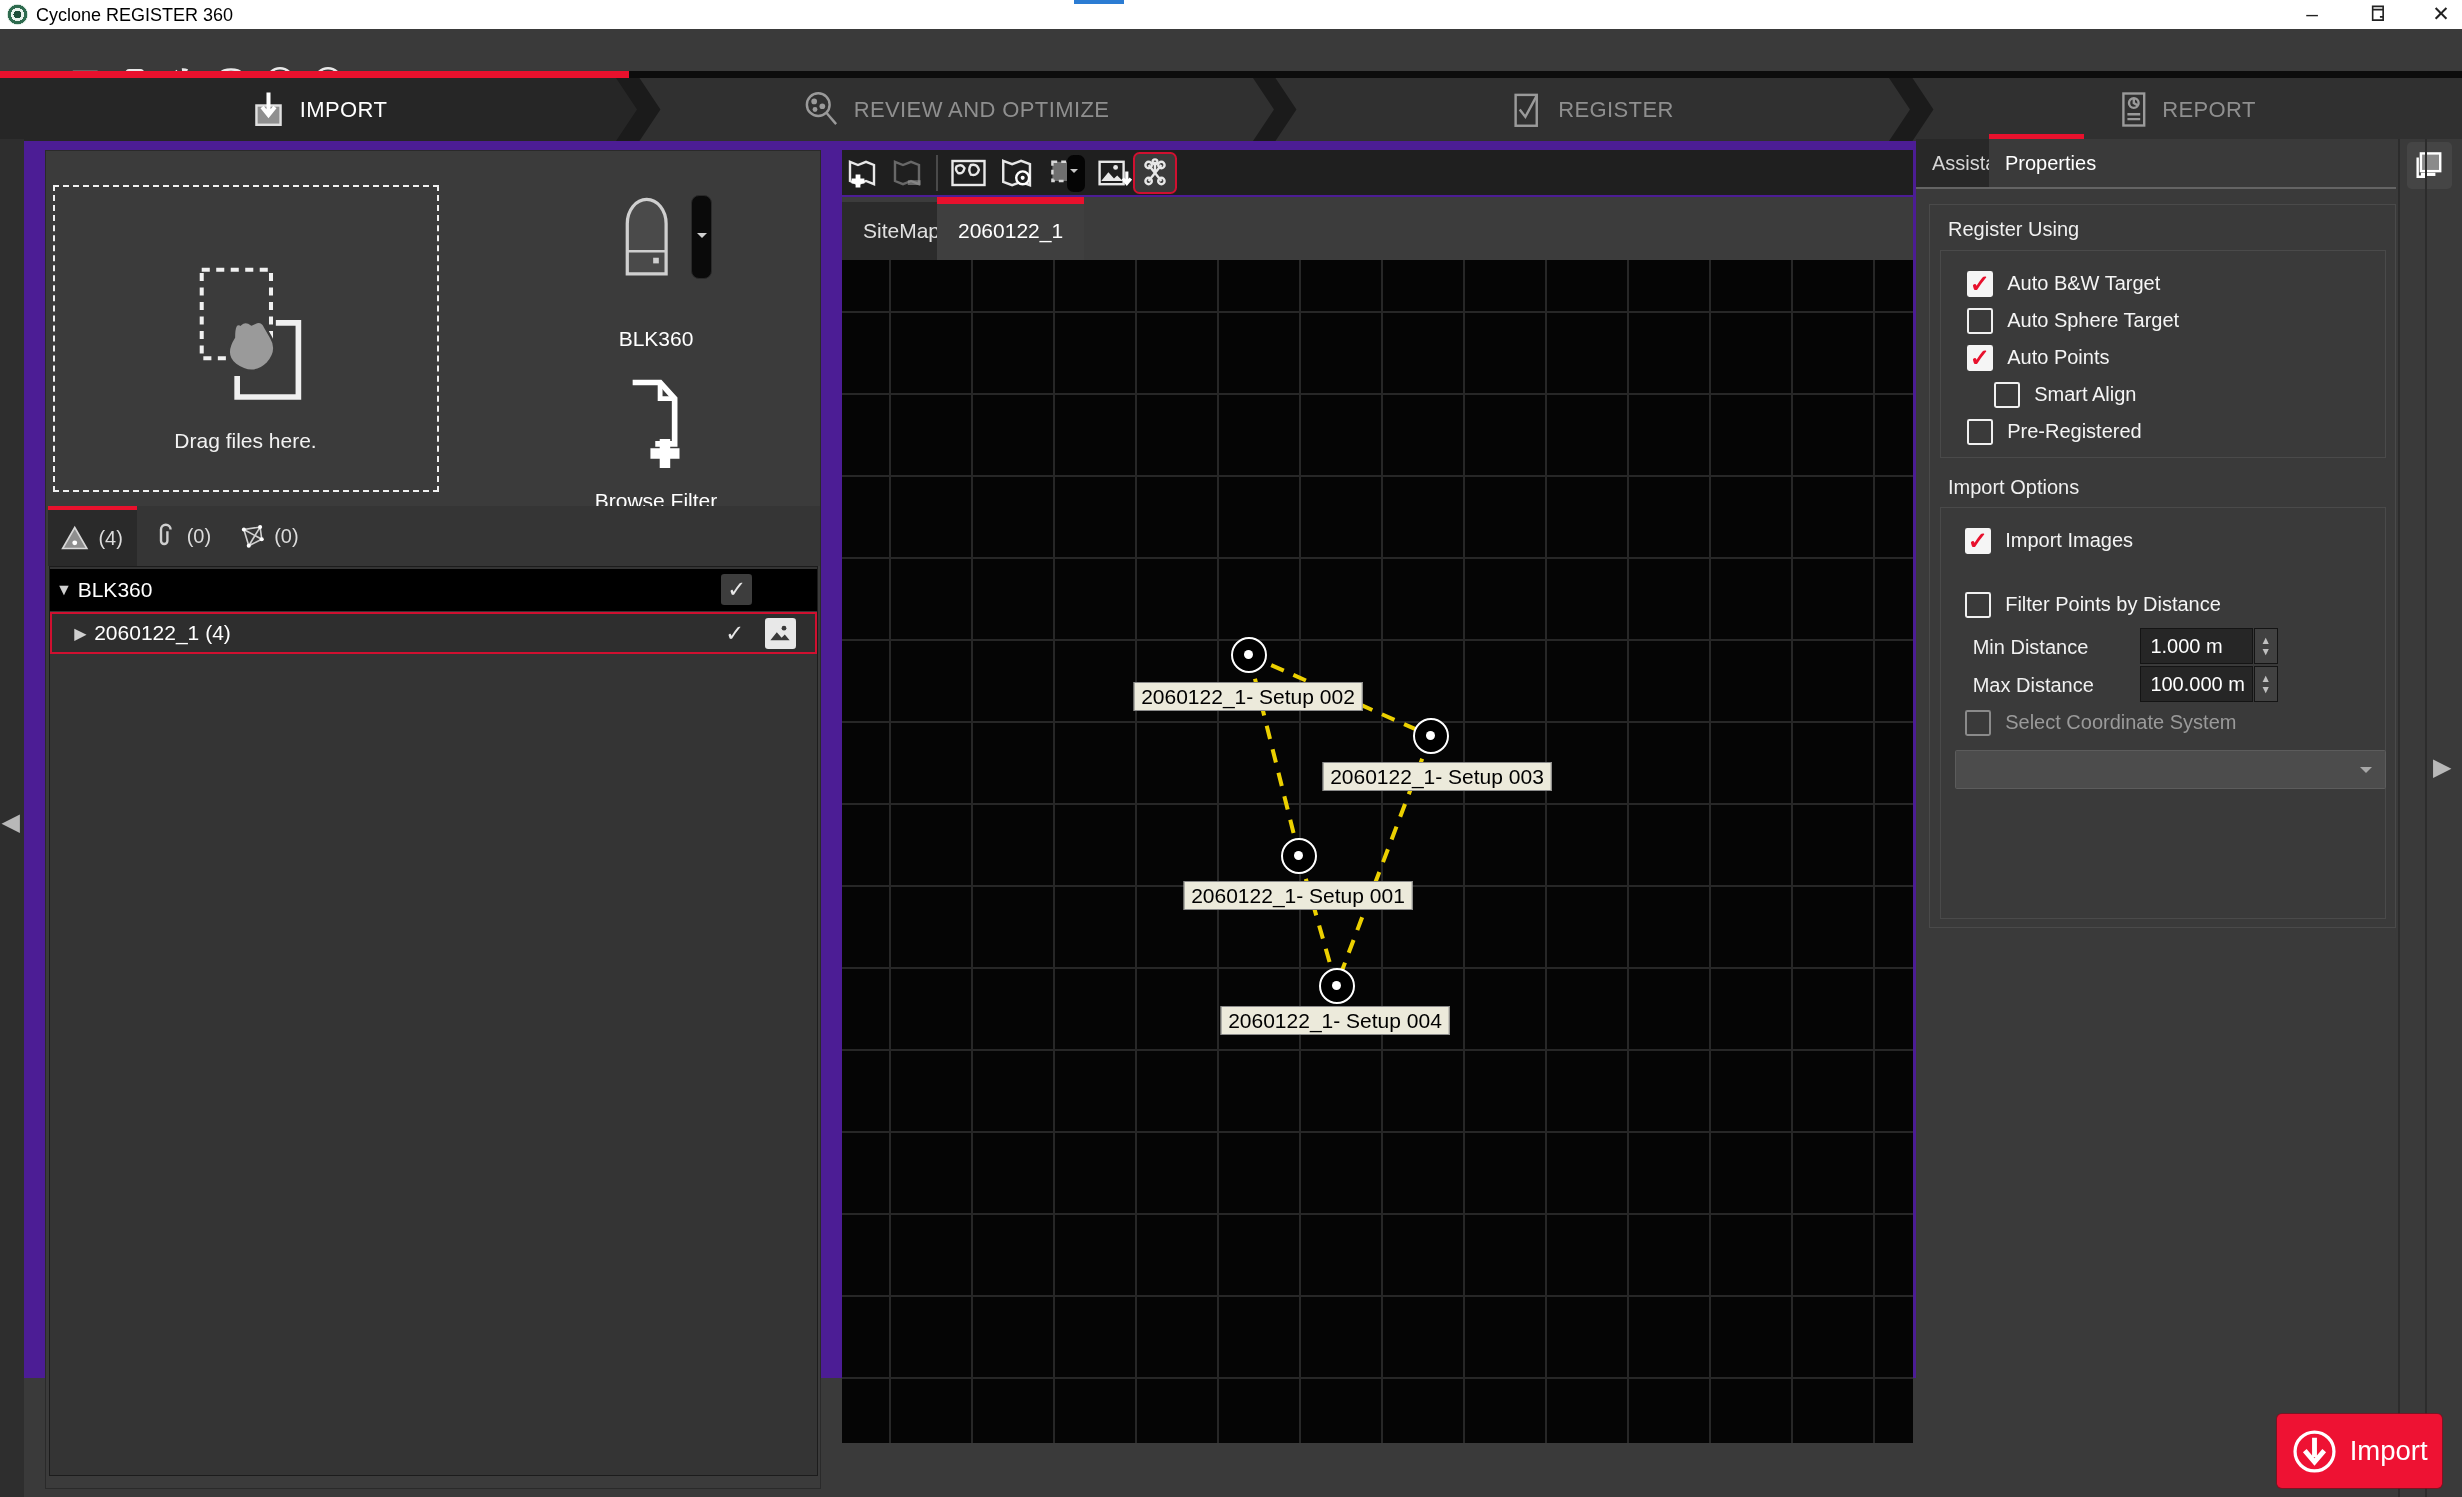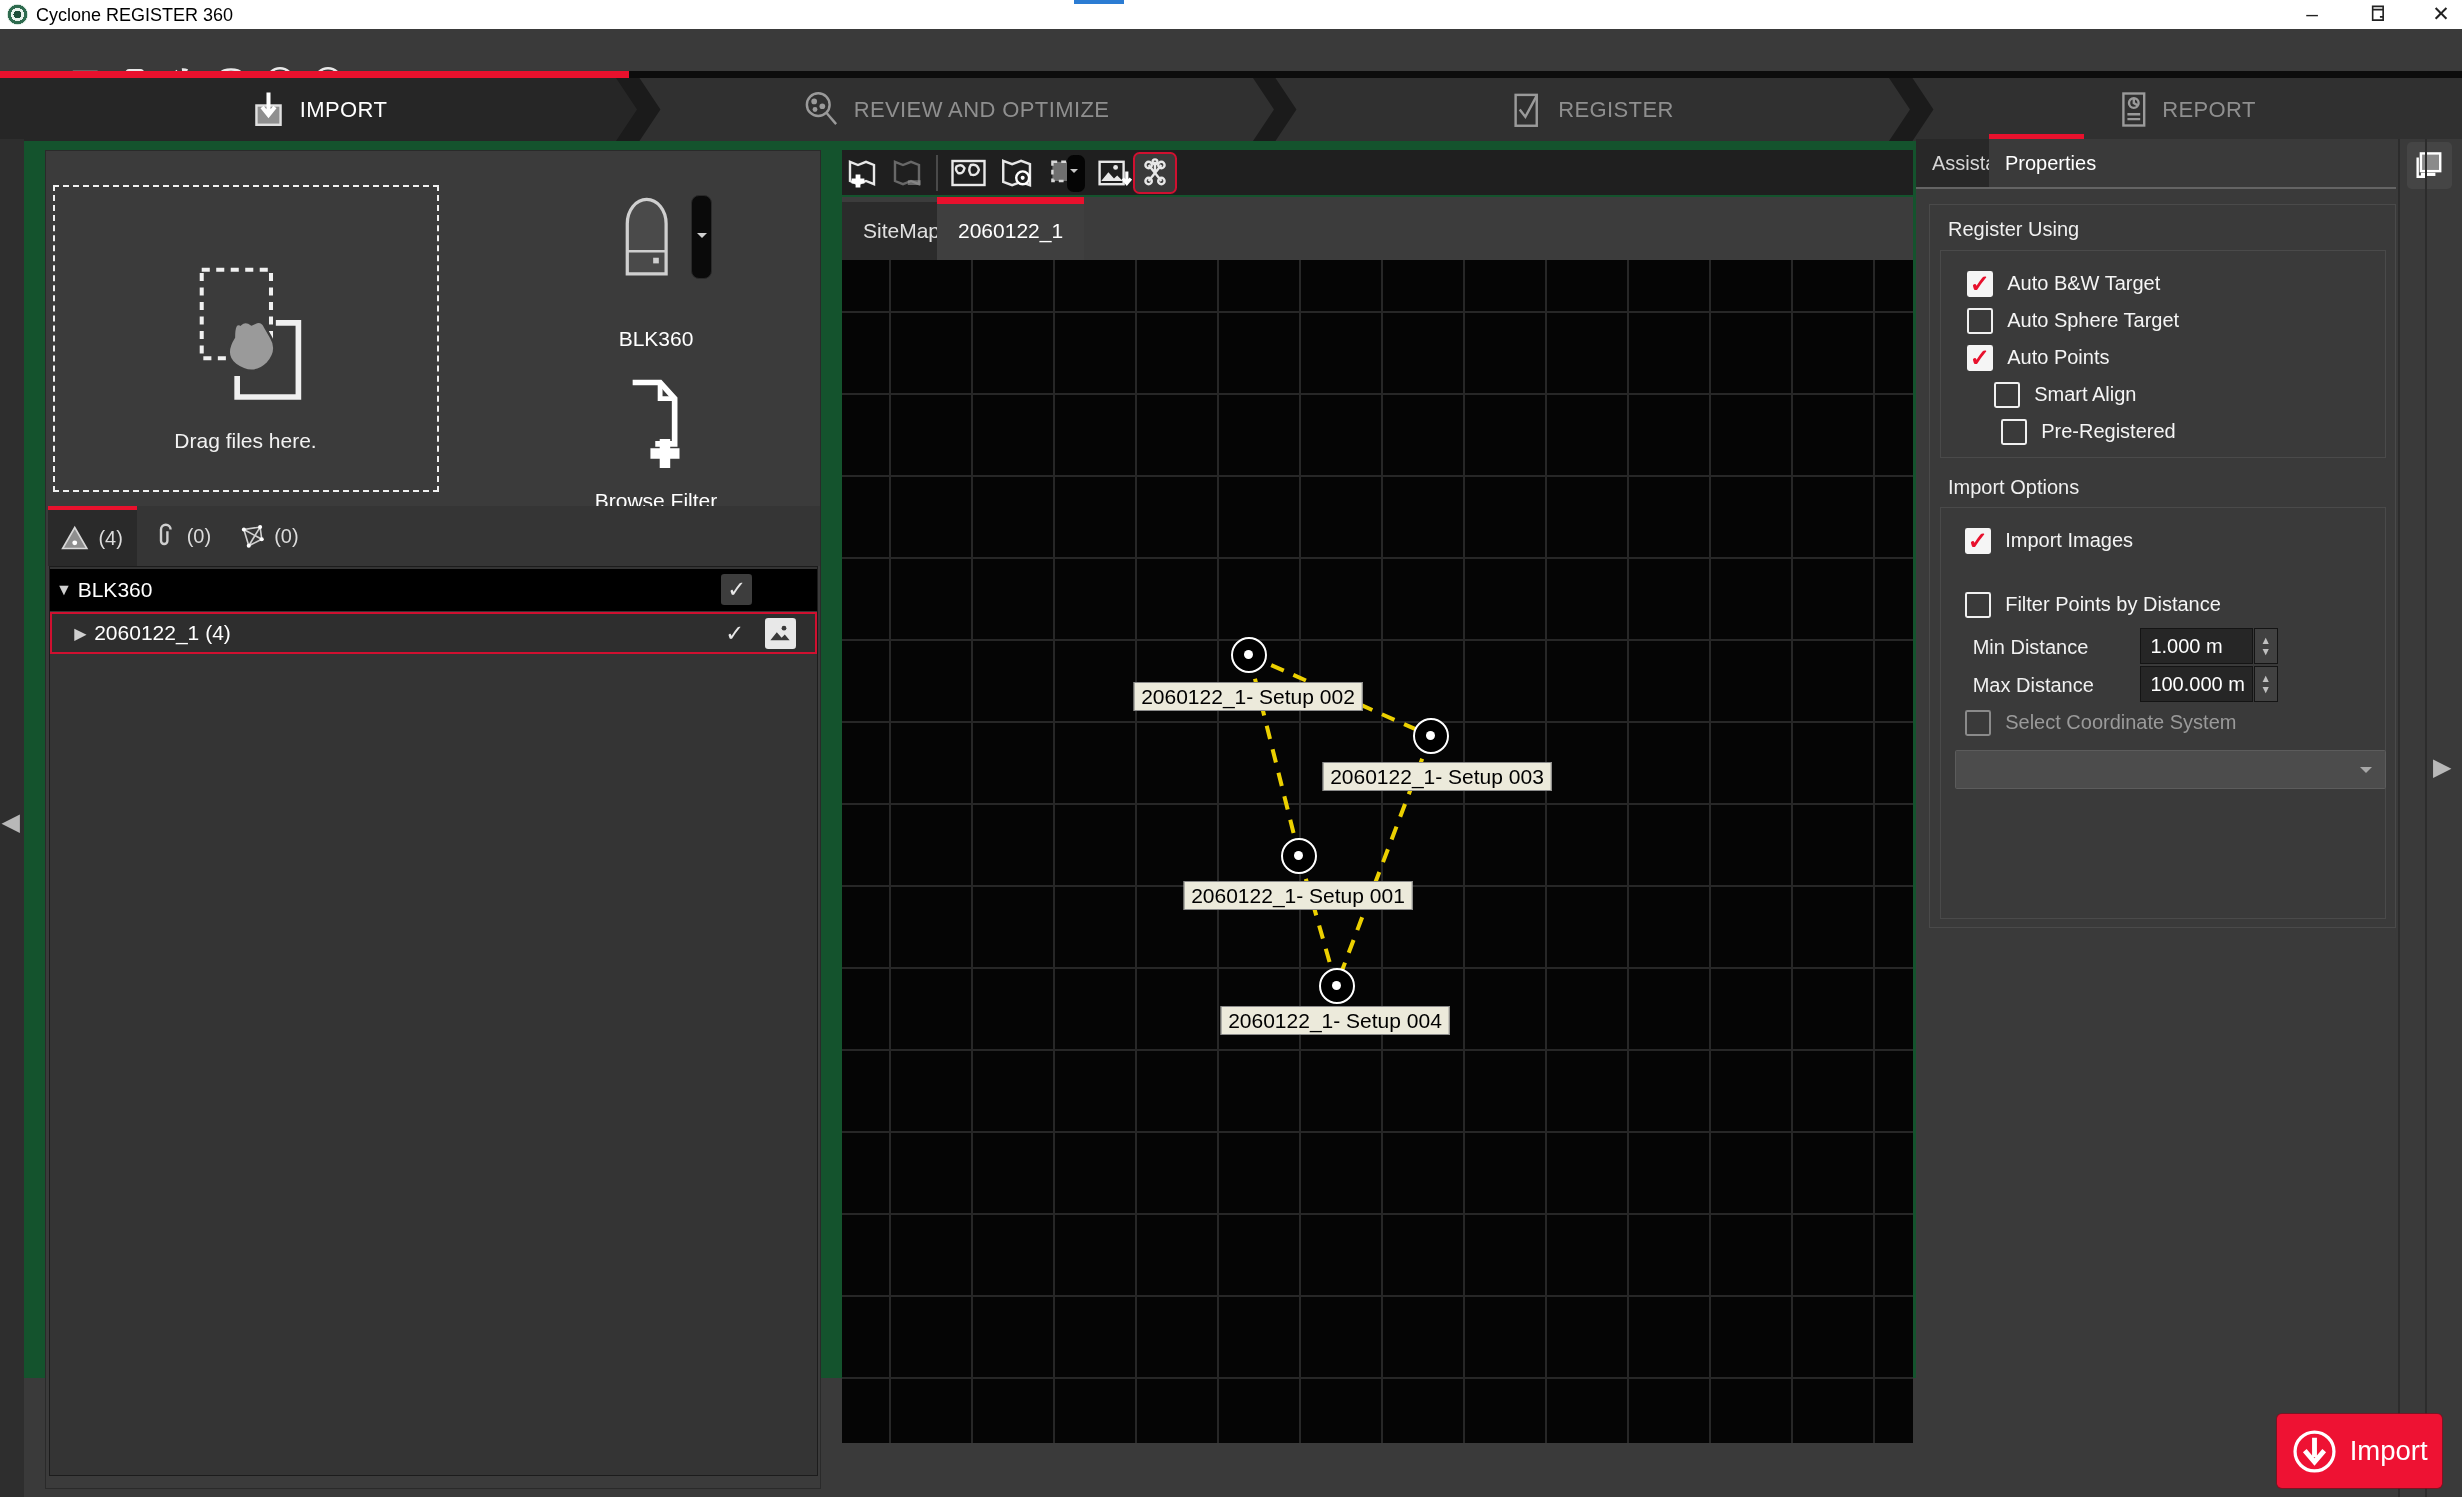--- a/index.html
+++ b/index.html
@@ -1,18 +1,18 @@
 <!DOCTYPE html>
 <html style="font-size:13px"><head>
 <meta charset="utf-8">
 <style>
   * { margin:0; padding:0; box-sizing:border-box; }
   html,body { width:2462px; height:1498px; background:#3a3a3a; font-family:"Liberation Sans", sans-serif; overflow:hidden; }
   .abs { position:absolute; }
-  #app { position:relative; width:2462px; height:1378px; background:#14532d; }
+  #app { position:relative; width:2462px; height:1378px; background:#4c1d95; }
 
   
   #titlebar { left:0; top:0; width:2462px; height:29px; background:#ffffff; color:#111; }
   #app-icon { left:6.5px; top:4px; width:21px; height:21px; border-radius:50%;
     background:radial-gradient(circle at 50% 50%, #1d4d38 0 4px, #e8f2ec 4px 6.5px, #2e6b4f 6.5px 9.7px, #cfe0d6 9.7px); }
   #app-title { left:36px; top:4.8px; font-size:18px; color:#000; }
   .winbtn { top:0; width:74px; height:27.5px; display:flex; align-items:center; justify-content:center; font-size:21px; color:#222; }
   #blue-sliver { left:1074px; top:0; width:50px; height:4px; background:#2b7cd3; }
 
   
@@ -424,21 +424,21 @@
               <span class="cblabel">Auto Sphere Target</span>
             </div>
             <div class="cbrow" style="left: 26px; top: 92px;">
               <span class="cb checked">✓</span>
               <span class="cblabel">Auto Points</span>
             </div>
             <div class="cbrow" style="left: 53px; top: 129px;">
               <span class="cb"></span>
               <span class="cblabel">Smart Align</span>
             </div>
-            <div class="cbrow" style="left: 26px; top: 166px; margin-left: 34px;">
+            <div class="cbrow" style="left: 26px; top: 166px;">
               <span class="cb"></span>
               <span class="cblabel">Pre-Registered</span>
             </div>
           </div>
       </div>
 
       <div class="sechead" style="left:18px; top:271px;">Import Options</div>
       <div class="groupbox" style="left:9.7px; top:302px; width:446px; height:412px;">
         <div class="cbrow" style="left:24px; top:18px;">
           <span class="cb checked">✓</span>

